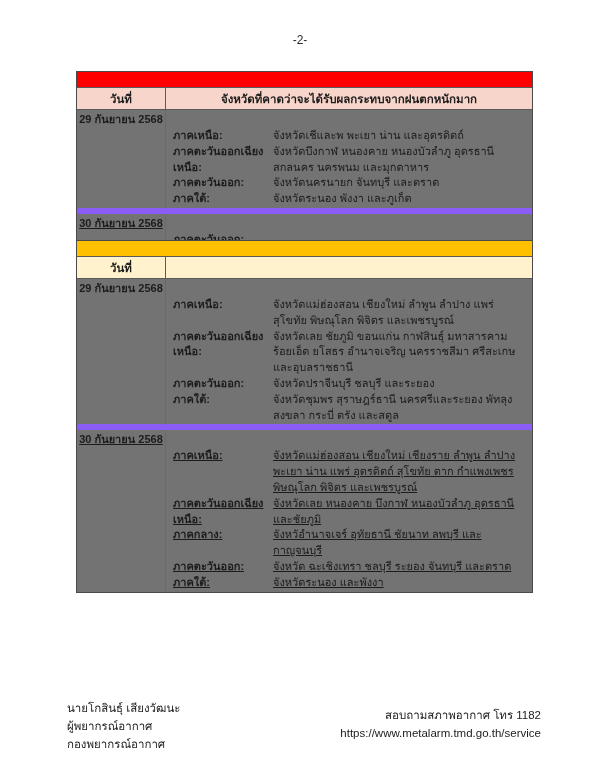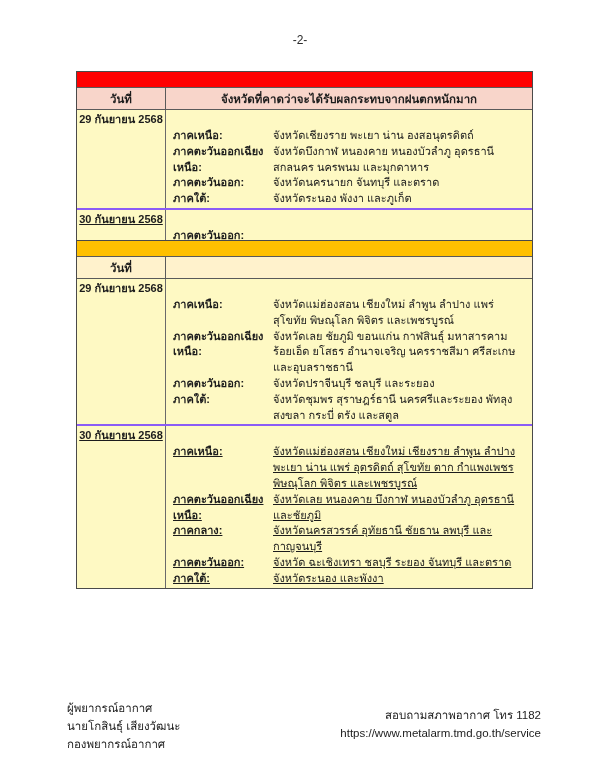--- a/index.html
+++ b/index.html
@@ -5,30 +5,30 @@
   html,body { margin:0; padding:0; }
   .doc {
     position:relative; width:600px; height:776px; background:#ffffff;
     font-family:"Liberation Sans", sans-serif; color:#1c1c1c; overflow:hidden;
   }
   .pagenum {
     position:absolute; top:33px; left:0; right:0; text-align:center;
     font-size:12px; color:#2a2a2a;
   }
   .wtable {
-    position:absolute; left:76px; width:457px; background:#fef9c3;
+    position:absolute; left:76px; width:457px; background:#737373;
     border:1px solid #4a4a4a; box-sizing:border-box;
   }
   .t1 { top:71px; }
   .t2 { top:240px; }
   .band { height:15px; border-bottom:1px solid #5a5a5a; }
   .thead { display:flex; border-bottom:1px solid #5a5a5a; font-weight:bold; font-size:11.5px; }
   .th-date { flex:0 0 88px; border-right:1px solid #5a5a5a; text-align:center; padding:2px 0 1px; box-sizing:content-box; }
   .th-impact { flex:1; text-align:center; padding:2px 0 1px; }
-  .trow { display:flex; border-bottom:2px solid #8b5cf6; }
+  .trow { display:flex; border-bottom:6px solid #8b5cf6; }
   .trow:last-child { border-bottom:none;text-decoration:underline; }
   .td-date {
     flex:0 0 88px; border-right:1px solid #6a6a6a; font-weight:bold;
     font-size:11px; text-align:center; padding-top:2px; line-height:15.8px;
   }
   .td-regions { flex:1; padding:2px 0 1px;margin-top:16px; }
   .region { display:flex; align-items:flex-start; }
   .rlabel {
     flex:0 0 100px; padding-left:7px; font-weight:bold; font-size:11px;
     line-height:15.8px; box-sizing:content-box;
@@ -52,21 +52,21 @@
     <div class="band" style="background: rgb(255, 0, 0);"></div>
     <div class="thead" style="background: rgb(248, 213, 202);">
       <div class="th-date">วันที่</div>
       <div class="th-impact">จังหวัดที่คาดว่าจะได้รับผลกระทบจากฝนตกหนักมาก</div>
     </div>
     <div class="trow">
       <div class="td-date">29 กันยายน 2568</div>
       <div class="td-regions">
         <div class="region">
           <div class="rlabel">ภาคเหนือ:</div>
-          <div class="rprov">จังหวัดเชียงราย พะเยา น่าน องสอนุตรดิตถ์</div>
+          <div class="rprov">จังหวัดเชีและพ พะเยา น่าน และอุตรดิตถ์</div>
         </div>
         <div class="region">
           <div class="rlabel">ภาคตะวันออกเฉียงเหนือ:</div>
           <div class="rprov">จังหวัดบึงกาฬ หนองคาย หนองบัวลำภู อุดรธานี สกลนคร นครพนม และมุกดาหาร</div>
         </div>
         <div class="region">
           <div class="rlabel">ภาคตะวันออก:</div>
           <div class="rprov">จังหวัดนครนายก จันทบุรี และตราด</div>
         </div>
         <div class="region">
@@ -117,37 +117,37 @@
         <div class="region">
           <div class="rlabel">ภาคเหนือ:</div>
           <div class="rprov">จังหวัดแม่ฮ่องสอน เชียงใหม่ เชียงราย ลำพูน ลำปาง พะเยา น่าน แพร่ อุตรดิตถ์ สุโขทัย ตาก กำแพงเพชร พิษณุโลก พิจิตร และเพชรบูรณ์</div>
         </div>
         <div class="region">
           <div class="rlabel">ภาคตะวันออกเฉียงเหนือ:</div>
           <div class="rprov">จังหวัดเลย หนองคาย บึงกาฬ หนองบัวลำภู อุดรธานี และชัยภูมิ</div>
         </div>
         <div class="region">
           <div class="rlabel">ภาคกลาง:</div>
-          <div class="rprov">จังหวัดนครสวรรค์ อุทัยธานี ชัยธาน ลพบุรี และกาญจนบุรี</div>
+          <div class="rprov">จังหวัอำนาจเจร์ อุทัยธานี ชัยนาท ลพบุรี และกาญจนบุรี</div>
         </div>
         <div class="region">
           <div class="rlabel">ภาคตะวันออก:</div>
           <div class="rprov">จังหวัด ฉะเชิงเทรา ชลบุรี ระยอง จันทบุรี และตราด</div>
         </div>
         <div class="region">
           <div class="rlabel">ภาคใต้:</div>
           <div class="rprov">จังหวัดระนอง และพังงา</div>
         </div>
       </div>
     </div>
   </div>
 
   <div class="footer-left">
+    <div>นายโกสินธุ์ เสียงวัฒนะ</div>
     <div>ผู้พยากรณ์อากาศ</div>
-    <div>นายโกสินธุ์ เสียงวัฒนะ</div>
     <div>กองพยากรณ์อากาศ</div>
   </div>
   <div class="footer-right">
     <div>สอบถามสภาพอากาศ โทร 1182</div>
     <div>https://www.metalarm.tmd.go.th/service</div>
   </div>
 
 </div>
 
 </body></html>

